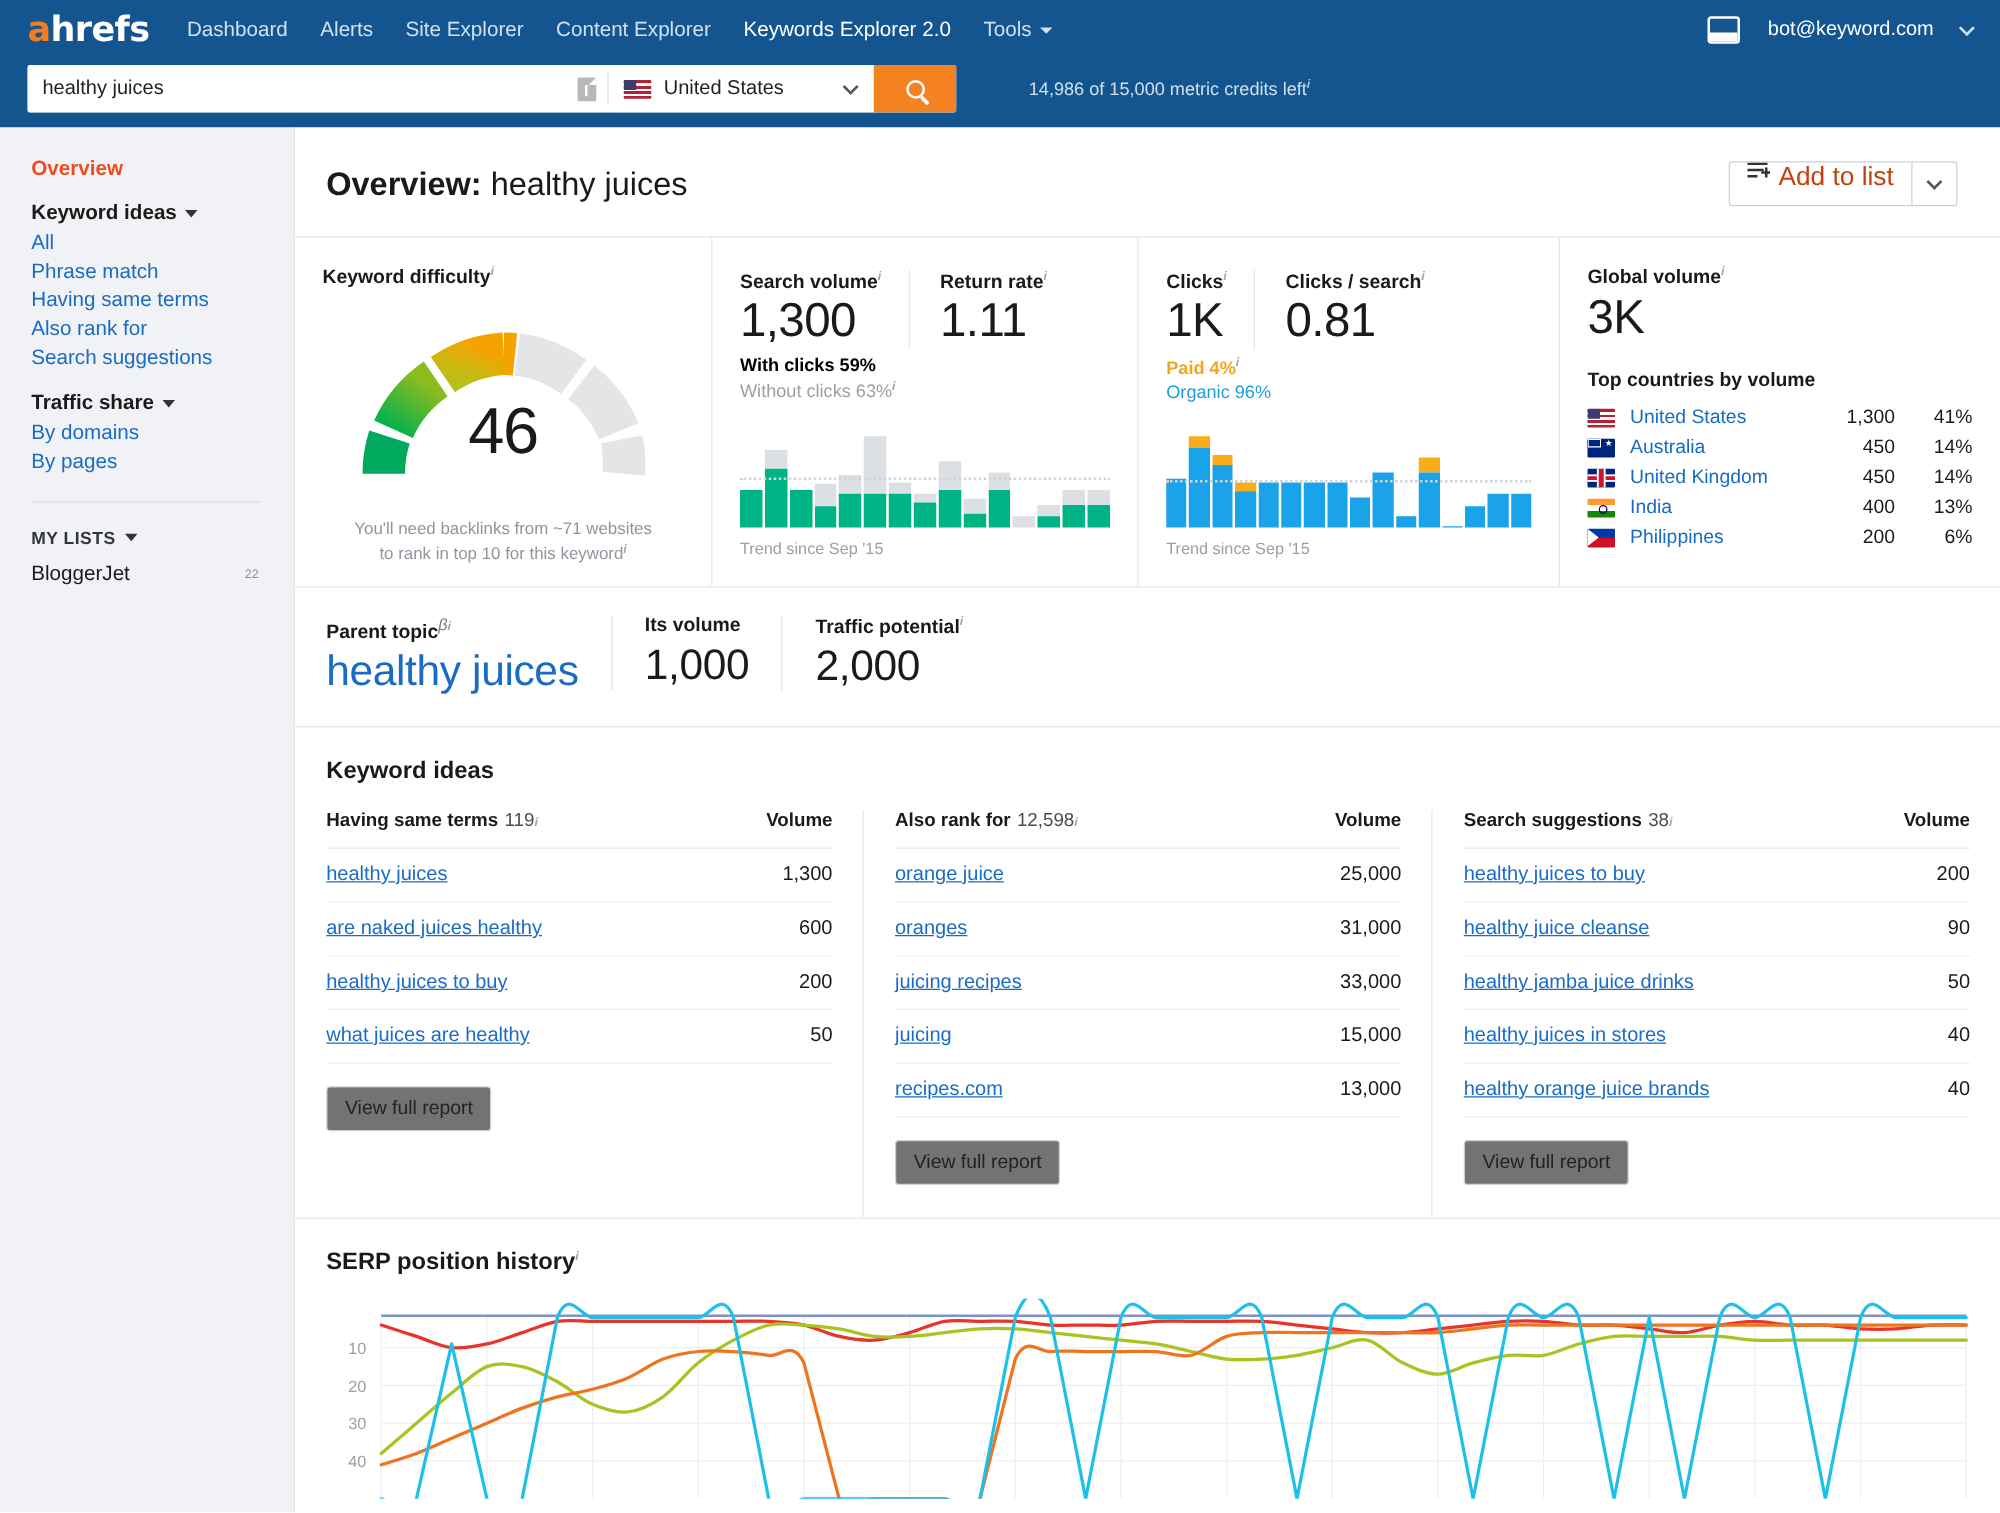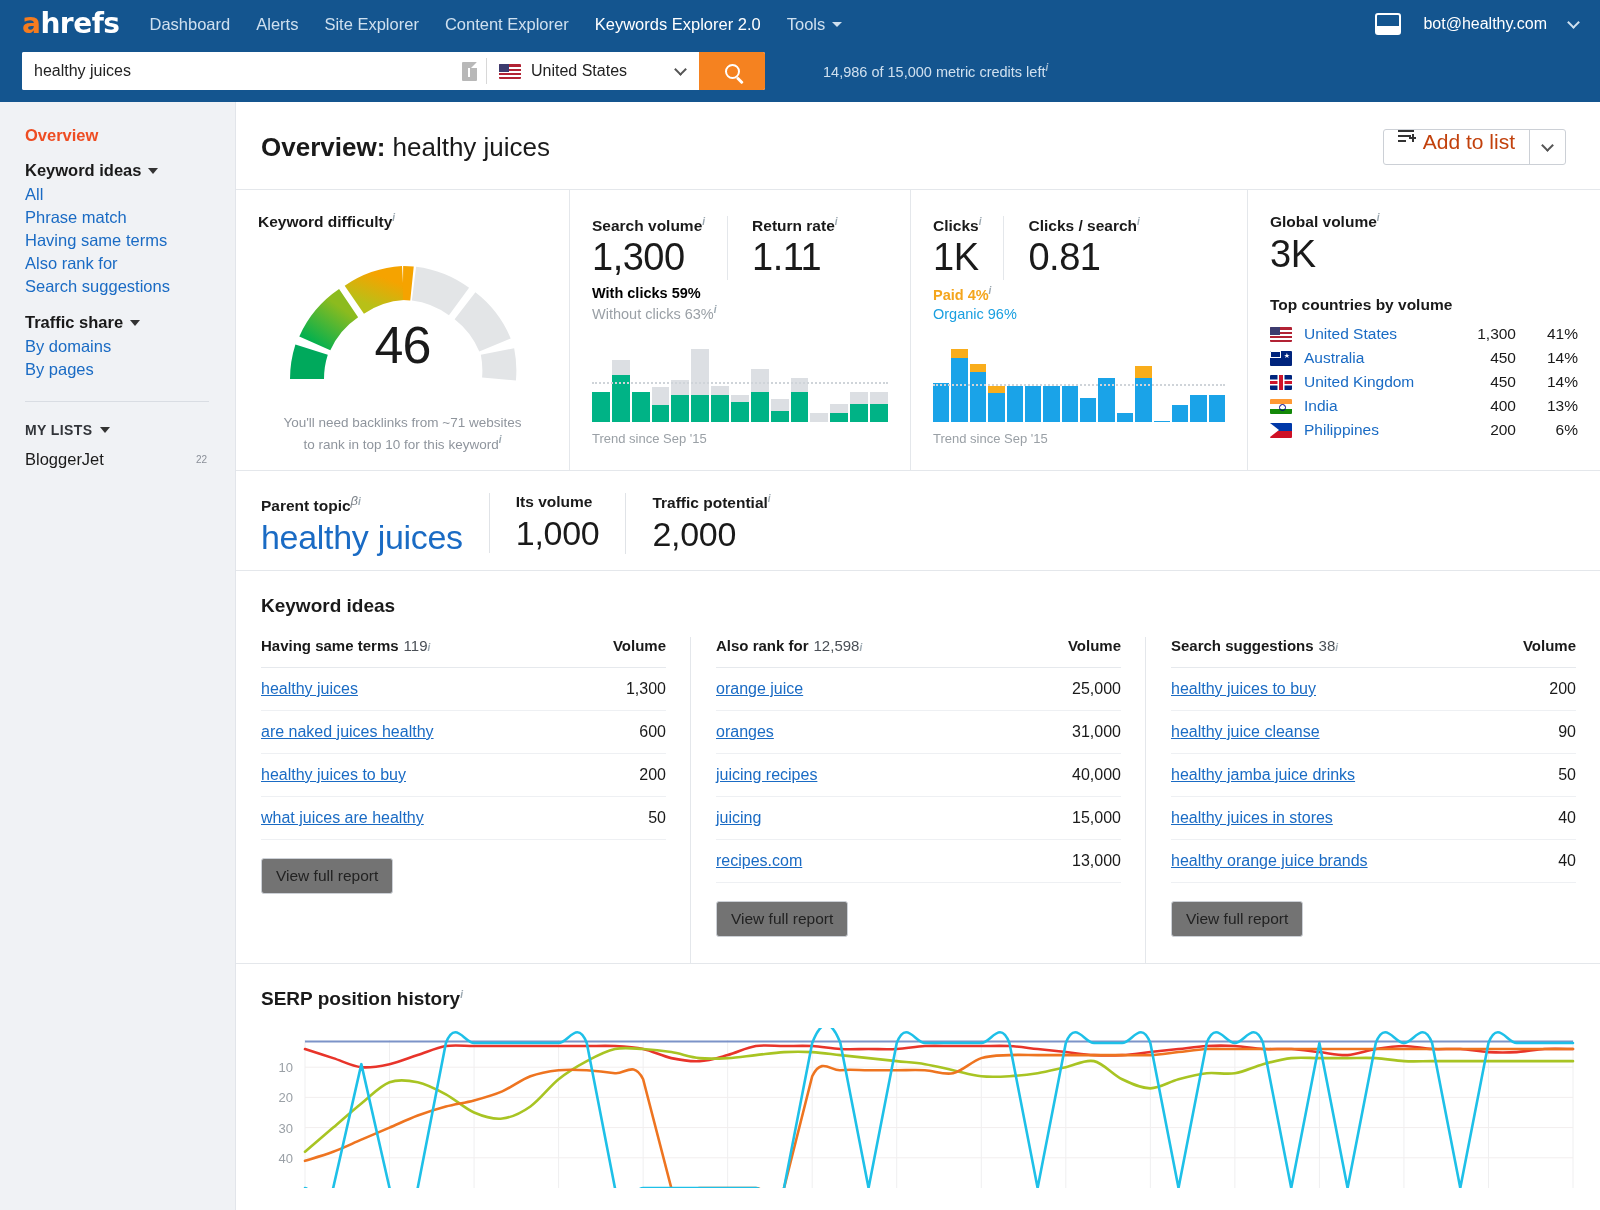--- a/index.html
+++ b/index.html
@@ -195,21 +195,21 @@
 
   
   .gv-val { font-size: 38px; color: #1a1a1a; margin-top: 2px; letter-spacing: -0.5px; }
   .gv-sub { font-size: 15.5px; font-weight: 700; color: #1a1a1a; margin: 20px 0 8px 0; }
   .ctry-row { display: flex; align-items: center; font-size: 15.5px; padding: 3px 0; }
   .ctry-name { color: #1a6bc4; margin-left: 12px; }
   .ctry-vol { margin-left: auto; color: #1a1a1a; text-align: right; width: 90px; }
   .ctry-pct { color: #1a1a1a; text-align: right; width: 62px; }
 
   
-  .parentrow { display: flex; align-items: flex-start; padding: 22px 0 13px 25px; border-bottom: 1px solid #e4e7eb; }
+  .parentrow { display: flex; align-items: flex-start; padding: 22px 0 24px 25px; border-bottom: 1px solid #e4e7eb; }
   .pt-block { padding-right: 26px; }
   .pt-block.sep { border-left: 1px solid #e0e3e7; padding-left: 26px; }
   .pt-label { font-size: 15.5px; font-weight: 700; color: #1a1a1a; }
   .pt-beta { font-style: italic; font-weight: 400; font-size: 13px; vertical-align: super; color: #7b8188; }
   .pt-value { font-size: 34px; color: #1a6bc4; margin-top: 3px; letter-spacing: -0.3px; }
   .pt-num { font-size: 34px; color: #1a1a1a; margin-top: 3px; letter-spacing: -0.3px; }
 
   
   .kisec { padding: 24px 0 0 0; border-bottom: 1px solid #e4e7eb; }
   .kititle { font-size: 19px; font-weight: 700; color: #1a1a1a; padding: 0 0 20px 25px; }
@@ -246,21 +246,21 @@
     <a class="navlink" href="#">Site Explorer</a>
     <a class="navlink" href="#">Content Explorer</a>
     <a class="navlink active" href="#">Keywords Explorer 2.0</a>
     <a class="navlink withcaret" href="#">
       <span>Tools</span>
       <span class="caret-d"></span>
     </a>
   </div>
   <div class="nav-right">
     <div class="inbox-icon"></div>
-    <span class="useremail">bot@healthy.com</span>
+    <span class="useremail">bot@keyword.com</span>
     <span class="chev"></span>
   </div>
 </div>
 
 <div class="searchrow">
   <div class="searchbox">
     <input class="kwinput" type="text" value="healthy juices" style="">
     <div class="upload-icon">
       <div class="upload-glyph"></div>
     </div>
@@ -646,21 +646,21 @@
               <span class="sup-i">i</span>
               <span class="vol">Volume</span>
             </div><div class="kirow">
               <a class="kw" href="#">orange juice</a>
               <span class="v">25,000</span>
             </div><div class="kirow">
               <a class="kw" href="#">oranges</a>
               <span class="v">31,000</span>
             </div><div class="kirow">
               <a class="kw" href="#">juicing recipes</a>
-              <span class="v">40,000</span>
+              <span class="v">33,000</span>
             </div><div class="kirow">
               <a class="kw" href="#">juicing</a>
               <span class="v">15,000</span>
             </div><div class="kirow">
               <a class="kw" href="#">recipes.com</a>
               <span class="v">13,000</span>
             </div><button class="viewbtn">View full report</button></div>
           <div class="kicol"><div class="kihead">
               <span>Search suggestions</span>
               <span class="cnt">38</span>

